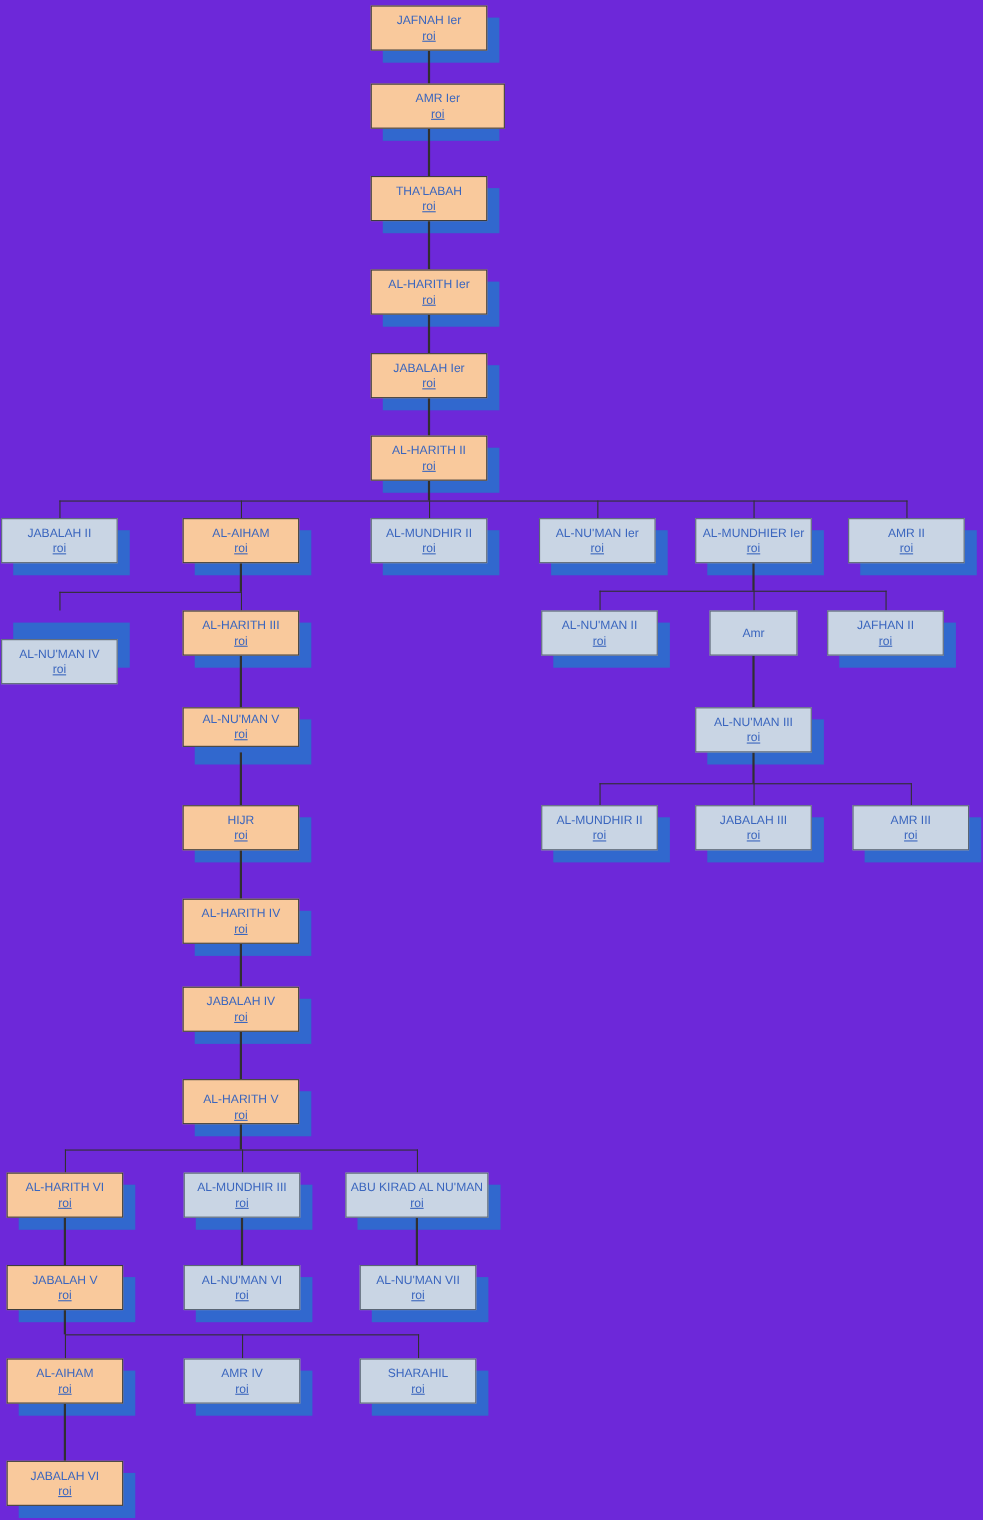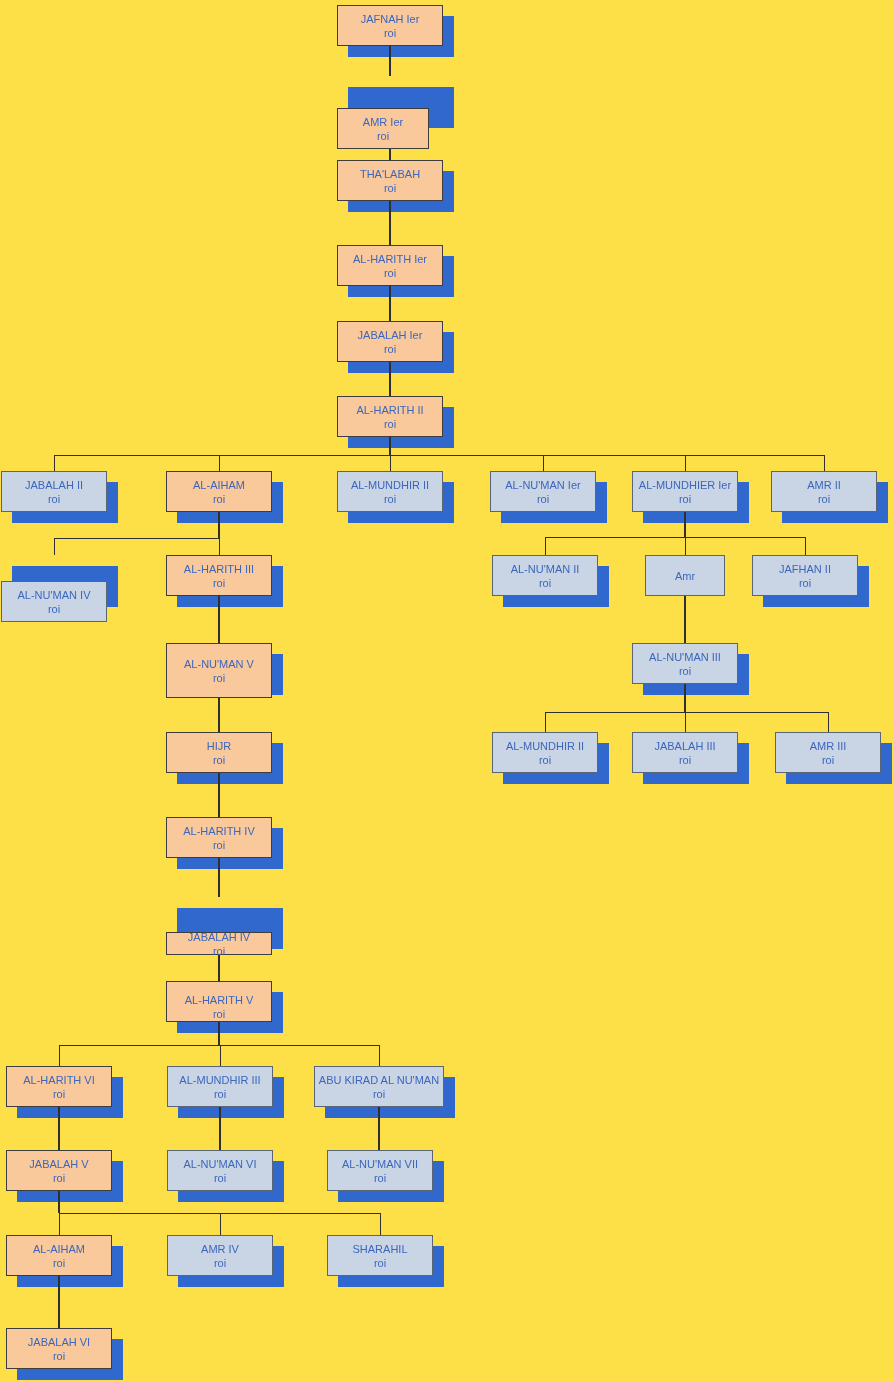--- a/index.html
+++ b/index.html
@@ -1,19 +1,19 @@
 <!DOCTYPE html>
 <html style="--orange-fill: #F9C99C; --orange-border: #3D3D3D; --blue-fill: #C9D5E4; --blue-border: #5A6675; --shadow-blue: #3168CE; --text-blue: #3B66BE; --line-color: #303030;"><head>
 <meta charset="utf-8">
 <title>Diagram</title>
 <style>
   html, body { margin: 0; padding: 0; background: #ffffff; }
   .canvas {
     position: relative;
-    background: #fde047;
+    background: #6d28d9;
     overflow: hidden;
     font-family: "Liberation Sans", sans-serif;
   }
   .shadow {
     position: absolute;
     z-index: 1;
     background: var(--shadow-blue, #3168CE);
   }
   .line {
     position: absolute;
@@ -36,21 +36,21 @@
   }
   .node.orange {
     background: var(--orange-fill, #F9C99C);
     border: 1.5px solid var(--orange-border, #3D3D3D);
   }
   .node.blue {
     background: var(--blue-fill, #C9D5E4);
     border: 1.5px solid var(--blue-border, #5A6675);
   }
   .nlabel { pointer-events: none; }
-  .nsub { pointer-events: none; }
+  .nsub { pointer-events: none; text-decoration: underline; }
 </style>
 </head>
 <body>
 
 <div class="canvas" style="width: 894px; height: 1382px;">
     <div class="shadow" style="left: 348px; top: 16px; width: 106px; height: 41px;"></div>
     <div class="shadow" style="left: 348px; top: 87px; width: 106px; height: 41px;"></div>
     <div class="shadow" style="left: 348px; top: 171px; width: 106px; height: 41px;"></div>
     <div class="shadow" style="left: 348px; top: 256px; width: 106px; height: 41px;"></div>
     <div class="shadow" style="left: 348px; top: 332px; width: 106px; height: 41px;"></div>
@@ -128,21 +128,21 @@
     <div class="line" style="left: 58px; top: 1191px; width: 2px; height: 22px;"></div>
     <div class="line" style="left: 59px; top: 1213px; width: 322px; height: 1px;"></div>
     <div class="line" style="left: 58.5px; top: 1213px; width: 1px; height: 22px;"></div>
     <div class="line" style="left: 219.5px; top: 1213px; width: 1px; height: 22px;"></div>
     <div class="line" style="left: 379.5px; top: 1213px; width: 1px; height: 22px;"></div>
     <div class="line" style="left: 58px; top: 1276px; width: 2px; height: 52px;"></div>
     <div class="node orange" style="left: 337px; top: 5px; width: 106px; height: 41px;">
       <div class="nlabel">JAFNAH Ier</div>
       <div class="nsub">roi</div>
     </div>
-    <div class="node orange" style="left: 337px; top: 76px; width: 92px; height: 41px; margin-top: 32px;">
+    <div class="node orange" style="left: 337px; top: 76px; width: 122px; height: 41px;">
       <div class="nlabel">AMR Ier</div>
       <div class="nsub">roi</div>
     </div>
     <div class="node orange" style="left: 337px; top: 160px; width: 106px; height: 41px;">
       <div class="nlabel">THA'LABAH</div>
       <div class="nsub">roi</div>
     </div>
     <div class="node orange" style="left: 337px; top: 245px; width: 106px; height: 41px; justify-content: center;">
       <div class="nlabel">AL-HARITH Ier</div>
       <div class="nsub">roi</div>
@@ -191,21 +191,21 @@
       <div class="nlabel">AL-NU'MAN II</div>
       <div class="nsub">roi</div>
     </div>
     <div class="node blue" style="left: 645px; top: 555px; width: 80px; height: 41px;">
       <div class="nlabel">Amr</div>
     </div>
     <div class="node blue" style="left: 752px; top: 555px; width: 106px; height: 41px;">
       <div class="nlabel">JAFHAN II</div>
       <div class="nsub">roi</div>
     </div>
-    <div class="node orange" style="left: 166px; top: 643px; width: 106px; height: 55px; justify-content: center;">
+    <div class="node orange" style="left: 166px; top: 643px; width: 106px; height: 36px; justify-content: center;">
       <div class="nlabel">AL-NU'MAN V</div>
       <div class="nsub">roi</div>
     </div>
     <div class="node blue" style="left: 632px; top: 643px; width: 106px; height: 41px;">
       <div class="nlabel">AL-NU'MAN III</div>
       <div class="nsub">roi</div>
     </div>
     <div class="node orange" style="left: 166px; top: 732px; width: 106px; height: 41px;">
       <div class="nlabel">HIJR</div>
       <div class="nsub">roi</div>
@@ -219,21 +219,21 @@
       <div class="nsub">roi</div>
     </div>
     <div class="node blue" style="left: 775px; top: 732px; width: 106px; height: 41px;">
       <div class="nlabel">AMR III</div>
       <div class="nsub">roi</div>
     </div>
     <div class="node orange" style="left: 166px; top: 817px; width: 106px; height: 41px;">
       <div class="nlabel">AL-HARITH IV</div>
       <div class="nsub">roi</div>
     </div>
-    <div class="node orange" style="left: 166px; top: 897px; width: 106px; height: 23px; margin-top: 35px;">
+    <div class="node orange" style="left: 166px; top: 897px; width: 106px; height: 41px;">
       <div class="nlabel">JABALAH IV</div>
       <div class="nsub">roi</div>
     </div>
     <div class="node orange" style="left: 166px; top: 981px; width: 106px; height: 41px; justify-content: flex-end;">
       <div class="nlabel">AL-HARITH V</div>
       <div class="nsub">roi</div>
     </div>
     <div class="node orange" style="left: 6px; top: 1066px; width: 106px; height: 41px;">
       <div class="nlabel">AL-HARITH VI</div>
       <div class="nsub">roi</div>

